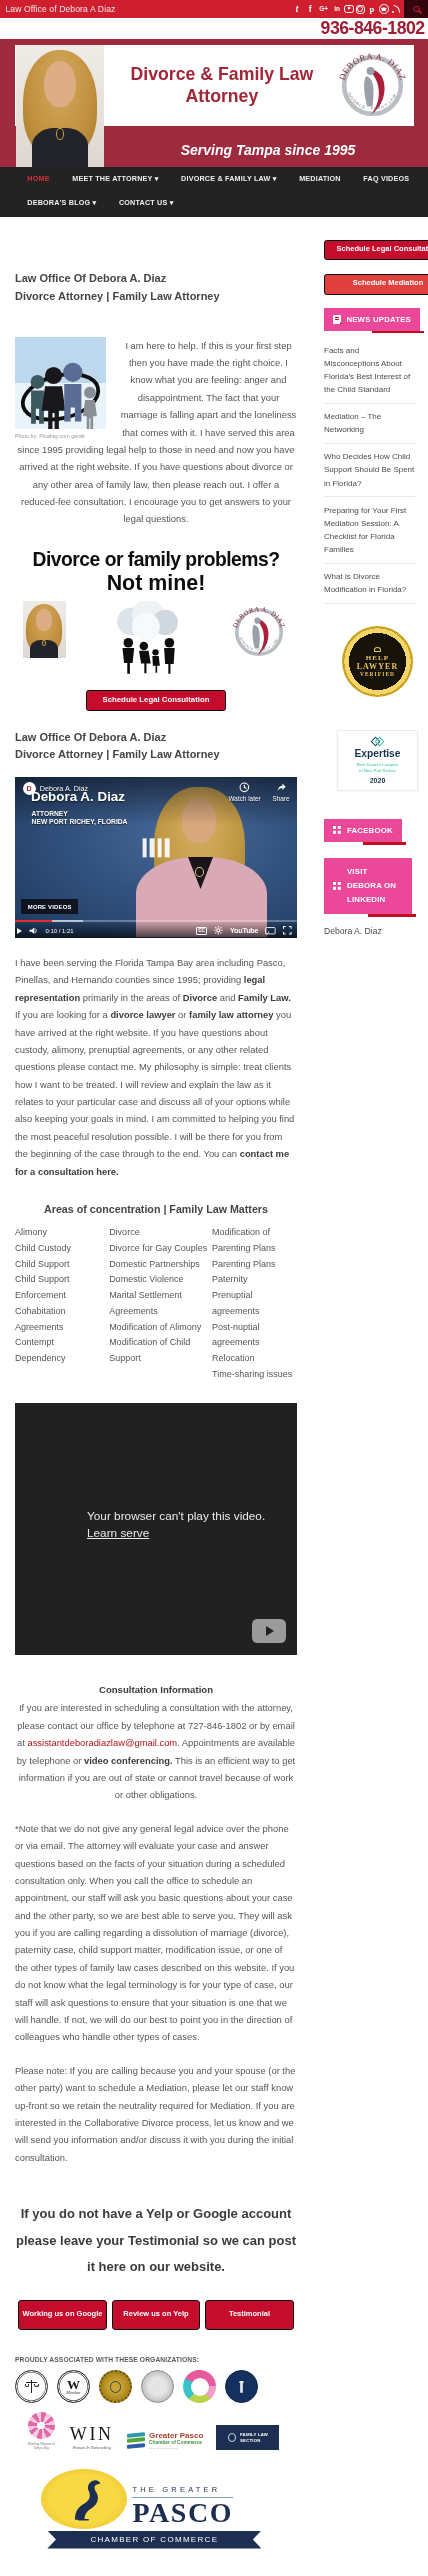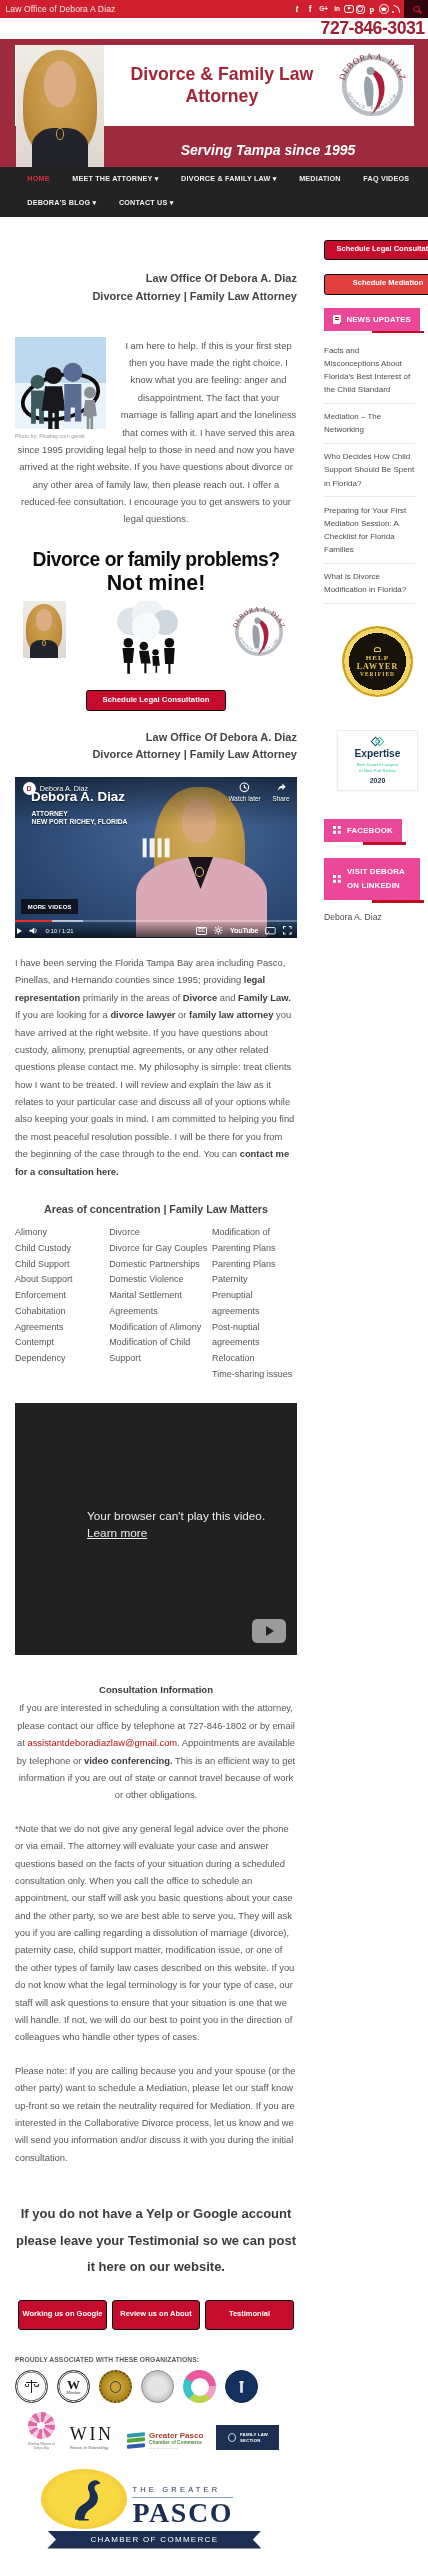--- a/index.html
+++ b/index.html
@@ -52,21 +52,21 @@
   .nav-row { display:flex; }
   .nav-row span { color:#efefef; font-size:7.2px; font-weight:bold; letter-spacing:0.2px; line-height:24px; padding:0 11.3px; cursor:pointer; white-space:nowrap; }
   .nav-row1 span:first-child { color:#d4303c; }
 
   
   .content { display:flex; align-items:flex-start; padding-left:15px; }
   main { width:282px; padding-top:53px; }
   aside { width:107px; margin-left:27px; padding-top:22.5px; position:relative; }
 
   
-  .h1 { text-align:right; color:#454545; font-weight:bold; font-size:11px; line-height:1.55; }
+  .h1 { text-align:left; color:#454545; font-weight:bold; font-size:11px; line-height:1.55; }
   .para { color:#565656; font-size:9.4px; line-height:1.85; }
   .center { text-align:center; }
   .b { font-weight:bold; color:#3c3c3c; }
   .red { color:#b31217; }
 
   .intro-wrap { margin-top:32px; }
   .intro-fig { float:left; width:91px; margin-right:14px; }
   .fam-img { width:91px; height:92px; display:block; }
   .fig-cap { font-size:5.4px; color:#9a9a9a; margin-top:4.3px; }
 
@@ -159,21 +159,21 @@
   .o-rotary i { width:11.8px; height:11.8px; border:1.6px solid #274168; border-radius:50%; }
   .o-seal3 { background:radial-gradient(circle,#e4e4e4 40%,#9f9f9f 100%); border:1.1px solid #8c8c8c; }
   .o-arrows { background:conic-gradient(#e85b9d 0 90deg,#f0a0c4 90deg 140deg,#b8d44a 140deg 220deg,#35c4c8 220deg 300deg,#e85b9d 300deg 360deg); position:relative; }
   .o-arrows::before { content:""; width:18px; height:18px; background:#fff; border-radius:50%; }
   .o-navy { background:#14305e; border:1.6px solid #0d2344; }
   .o-navy i { width:5.4px; height:11.8px; background:#e8e8e8; clip-path:polygon(20% 0,80% 0,100% 15%,75% 15%,75% 100%,25% 100%,25% 15%,0 15%); }
   .o-flower { width:31px; text-align:center; }
   .flower { width:27px; height:27px; margin:0 auto; border-radius:50%; background:repeating-conic-gradient(#e06aa8 0 22deg,#f7c9e0 22deg 45deg); position:relative; display:flex; align-items:center; justify-content:center; }
   .flower::before { content:""; width:7.5px; height:7.5px; border-radius:50%; background:#fff; }
   .o-flower-cap { font-size:3.2px; font-style:italic; color:#777; margin-top:3.2px; }
-  .o-win { }
+  .o-win { text-align:center; }
   .o-win-big { font-family:"Liberation Serif",serif; font-size:18px; letter-spacing:2.7px; color:#161616; line-height:1; }
   .o-win-sub { font-family:"Liberation Serif",serif; font-style:italic; font-size:4.3px; color:#555; margin-top:2.1px; }
   .o-gp { display:flex; align-items:center; gap:4.3px; }
   .gp-flag { width:18px; height:16px; display:flex; flex-direction:column; gap:1.6px; transform:skewY(-6deg); }
   .gp-flag i { height:3.8px; border-radius:1.1px; }
   .gp-f1 { background:#2c9aa8; } .gp-f2 { background:#55a437; } .gp-f3 { background:#2c5ba8; }
   .gp-l1 { font-size:8px; font-weight:bold; color:#a8402c; }
   .gp-l2 { font-size:4.8px; font-weight:bold; color:#4a8b3a; }
   .gp-l3 { font-size:2.9px; color:#888; margin-top:1.1px; }
   .o-fls { width:63px; height:25px; background:#1c2f52; display:flex; align-items:center; justify-content:center; gap:3.8px; }
@@ -208,21 +208,21 @@
   .gold-badge .crest { width:7.5px; height:5.4px; border:1.1px solid #e8c55a; border-radius:50% 50% 0 0; margin-bottom:2.1px; }
 
   .expertise { width:81px; height:61px; margin:33px auto 0; background:#fff; border:0.5px solid #ececec; box-shadow:0 0.5px 2.1px rgba(0,0,0,.08); display:flex; flex-direction:column; align-items:center; justify-content:center; }
   .exp-diamonds { display:flex; }
   .exp-diamonds i { width:7px; height:7px; border:1.6px solid #1d4f6e; transform:rotate(45deg); }
   .exp-diamonds i + i { border-color:#2cc4a5; margin-left:-3.2px; }
   .exp-brand { color:#16344f; font-weight:bold; font-size:10.2px; margin-top:3.2px; }
   .exp-sub { color:#2cc4a5; font-size:4.3px; line-height:1.5; text-align:center; margin-top:2.1px; }
   .exp-year { color:#16344f; font-weight:bold; font-size:7px; margin-top:2.1px; }
   .mt-fb { margin-top:28px; }
-  .mt-li { margin-top:16px; width:96px; line-height:1.8; }
+  .mt-li { margin-top:16px; width:88px; line-height:1.8; }
   .profile-link { display:block; margin-top:11.8px; font-size:8.6px; color:#4c4c4c; cursor:pointer; }
 </style>
 </head>
 <body>
 
 <div class="page">
 
   <header class="topbar">
     <span class="site-title">Law Office of Debora A Diaz</span>
     <div class="social-row">
@@ -235,21 +235,21 @@
         <span class="si si-pinterest"></span>
         <span class="si si-whatsapp"></span>
         <span class="si si-rss"></span>
       </div>
     <div class="search-box">
       <span class="mag"></span>
     </div>
   </header>
 
   <div class="phonebar">
-    <span class="phone">727-846-3031</span>
+    <span class="phone">936-846-1802</span>
   </div>
 
   <div class="banner">
     <div class="banner-card">
       <div class="banner-title">
         <div>Divorce &amp; Family Law</div>
         <div>Attorney</div>
       </div>
       <svg class="banner-logo" viewBox="0 0 120 120">
         <circle cx="60" cy="60" r="43" fill="none" stroke="#b9bdc4" stroke-width="7"></circle>
@@ -435,42 +435,42 @@
               <path d="M1 5V1h4M11 1h4v4M15 11v4h-4M5 15H1v-4" fill="none" stroke="#fff" stroke-width="2"></path>
             </svg>
           </div>
         </div>
       </div>
 
       <p class="para consult-p"><span>I have been serving the Florida Tampa Bay area including Pasco, Pinellas, and Hernando counties since 1995; providing </span><span class="b">legal representation</span><span> primarily in the areas of </span><span class="b">Divorce</span><span> and </span><span class="b">Family Law.</span><span>  If you are looking for a </span><span class="b">divorce lawyer</span><span> or </span><span class="b">family law attorney</span><span> you have arrived at the right website.  If you have questions about custody, alimony, prenuptial agreements, or any other related questions please contact me.  My philosophy is simple: treat clients how I want to be treated. I will review and explain the law as it relates to your particular case and discuss all of your options while also keeping your goals in mind. I am committed to helping you find the most peaceful resolution possible. I will be there for you from the beginning of the case through to the end. You can </span><span class="b">contact me for a consultation here.</span></p>
 
       <div class="areas-head">Areas of concentration | Family Law Matters</div>
       <div class="areas">
-        <div class="col col-1"><span>Alimony</span><span>Child Custody</span><span>Child Support</span><span>About Support Enforcement</span><span>Cohabitation Agreements</span><span>Contempt</span><span>Dependency</span></div>
+        <div class="col col-1"><span>Alimony</span><span>Child Custody</span><span>Child Support</span><span>Child Support Enforcement</span><span>Cohabitation Agreements</span><span>Contempt</span><span>Dependency</span></div>
         <div class="col col-2"><span>Divorce</span><span>Divorce for Gay Couples</span><span>Domestic Partnerships</span><span>Domestic Violence</span><span>Marital Settlement Agreements</span><span>Modification of Alimony</span><span>Modification of Child Support</span></div>
         <div class="col col-3"><span>Modification of Parenting Plans</span><span>Parenting Plans</span><span>Paternity</span><span>Prenuptial agreements</span><span>Post-nuptial agreements</span><span>Relocation</span><span>Time-sharing issues</span></div>
       </div>
 
       <div class="video2">
         <div class="v2-msg">
           <div>Your browser can't play this video.</div>
-          <div class="v2-link">Learn more</div>
+          <div class="v2-link">Learn serve</div>
         </div>
         <div class="v2-play"></div>
       </div>
 
       <div class="consult-head">Consultation Information</div>
       <p class="para center consult-p1"><span>If you are interested in scheduling a consultation with the attorney, please contact our office by telephone at 727-846-1802 or by email at </span><span class="red">assistantdeboradiazlaw@gmail.com</span><span>. Appointments are available by telephone or </span><span class="b">video conferencing.</span><span>  This is an efficient way to get information if you are out of state or cannot travel because of work or other obligations.</span></p>
       <p class="para consult-p">*Note that we do not give any general legal advice over the phone or via email. The attorney will evaluate your case and answer questions based on the facts of your situation during a scheduled consultation only. When you call the office to schedule an appointment, our staff will ask you basic questions about your case and the other party, so we are best able to serve you. They will ask you if you are calling regarding a dissolution of marriage (divorce), paternity case, child support matter, modification issue, or one of the other types of family law cases described on this website. If you do not know what the legal terminology is for your type of case, our staff will ask questions to ensure that your situation is one that we will handle. If not, we will do our best to point you in the direction of colleagues who handle other types of cases.</p>
       <p class="para consult-p">Please note: If you are calling because you and your spouse (or the other party) want to schedule a Mediation, please let our staff know up-front so we retain the neutrality required for Mediation. If you are interested in the Collaborative Divorce process, let us know and we will send you information and/or discuss it with you during the initial consultation.</p>
 
       <div class="testi-head">If you do not have a Yelp or Google account please leave your Testimonial so we can post it here on our website.</div>
       <div class="testi-btns">
           <div class="btn review-google-button">Working us on Google</div>
-          <div class="btn review-yelp-button">Review us on About</div>
+          <div class="btn review-yelp-button">Review us on Yelp</div>
           <div class="btn testimonial-button">Testimonial</div>
         </div>
 
       <div class="orgs">
         <div class="orgs-head">PROUDLY ASSOCIATED WITH THESE ORGANIZATIONS:</div>
         <div class="org-row1">
           <div class="oc o-seal1">
             <span class="scales">
               <i class="post"></i>
                 <i class="beam"></i>

